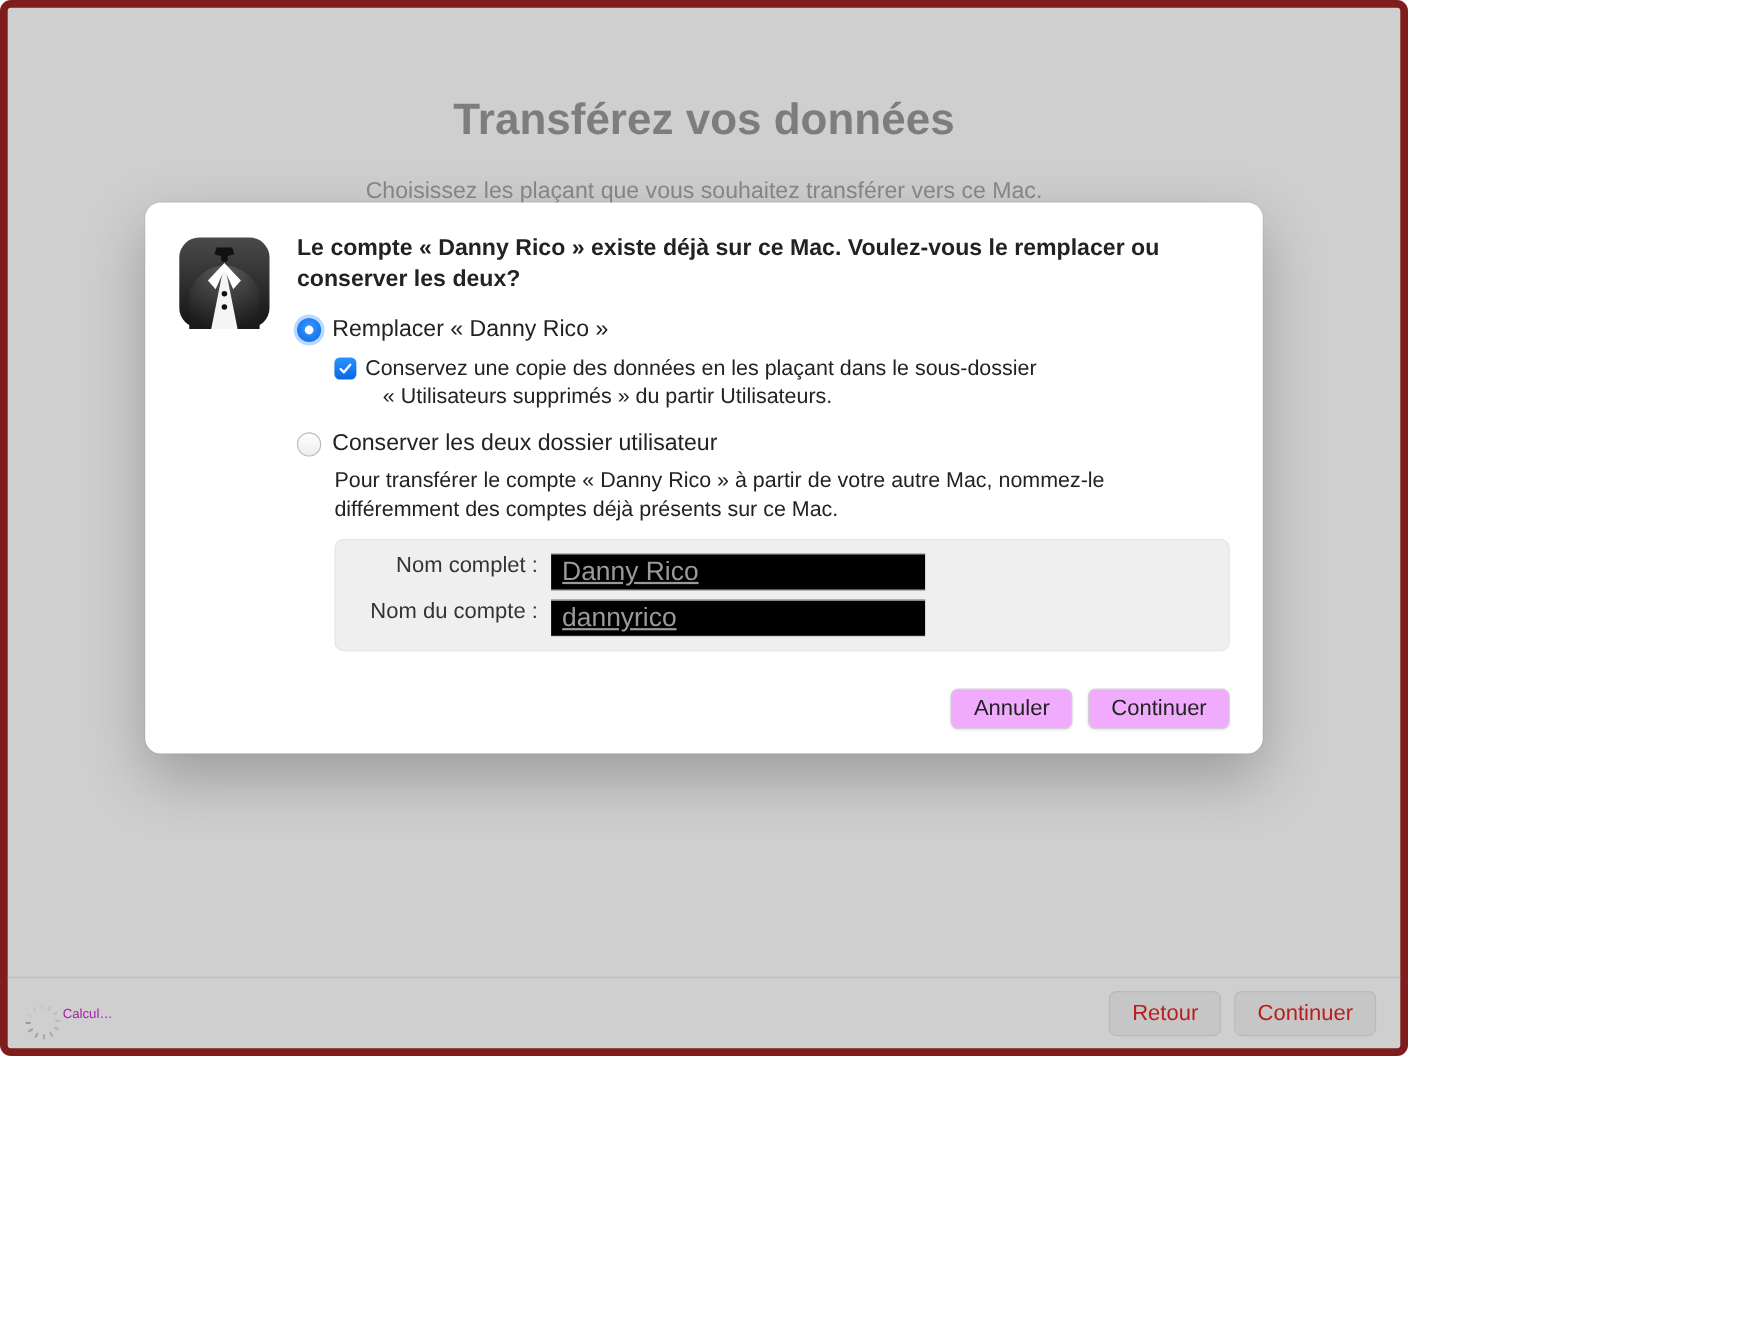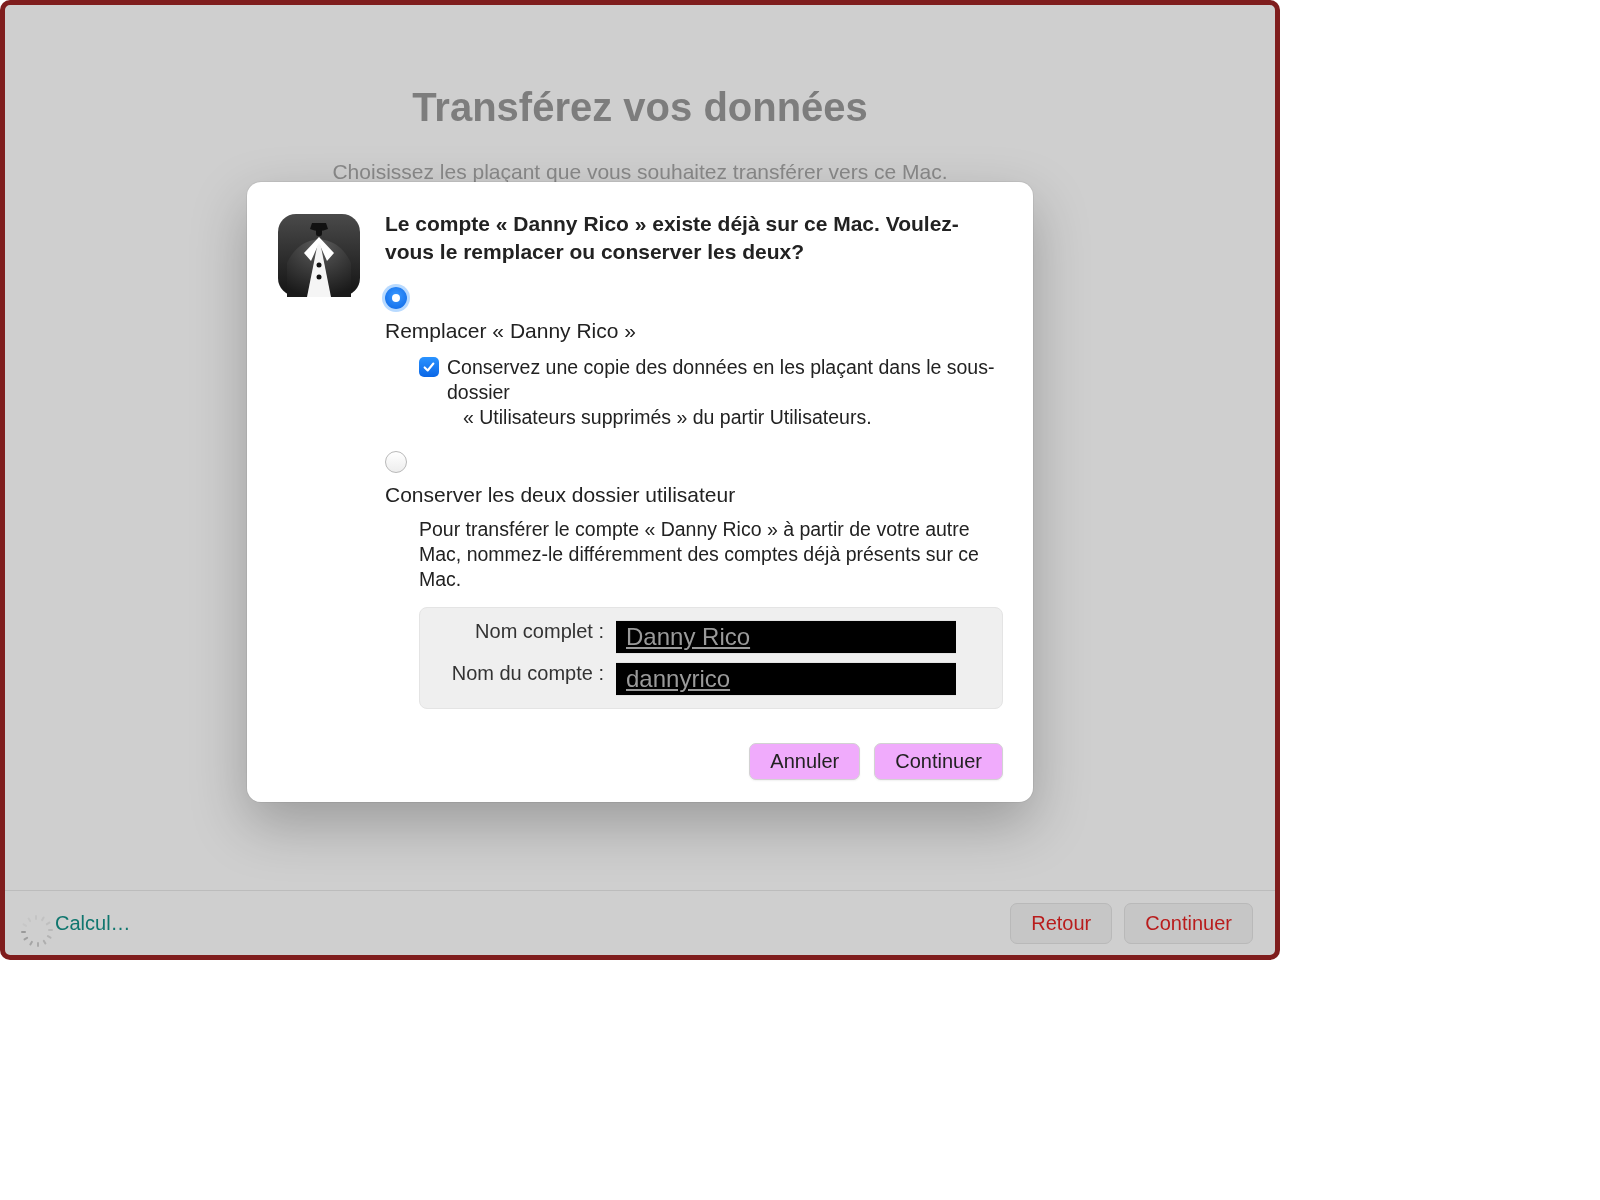--- a/index.html
+++ b/index.html
@@ -12,21 +12,21 @@
       width: 1280px;
       height: 960px;
       overflow: hidden;
     }
     .window {
       width: 100%;
       height: 100%;
       background: #cfcfcf;
       border-radius: 10px;
       position: relative;
-      border: 5px solid #7f1d1d;
+      border: 7px solid #7f1d1d;
     }
     .backdrop {
       position: absolute;
       inset: 0;
     }
     .title-area {
       text-align: center;
       padding-top: 80px;
     }
     .big-title {
@@ -48,22 +48,22 @@
       border-top: 1px solid #bcbcbc;
       display: flex;
       align-items: center;
       justify-content: space-between;
       padding: 0 22px;
     }
     .footer-left {
       display: flex;
       align-items: center;
       gap: 10px;
-      color: #0f766e;
-      font-size: 20px;
+      color: #a21caf;
+      font-size: 12px;
       text-align: right;
     }
     .spinner {
       width: 18px;
       height: 18px;
       position: relative;
       opacity: 0.5;
     }
     .spinner span {
       position: absolute;
@@ -85,21 +85,21 @@
       border-radius: 7px;
       padding: 8px 20px;
       font-size: 20px;
       color: #b91c1c;
     }
     .sheet {
       position: absolute;
       left: 50%;
       top: 177px;
       transform: translateX(-50%);
-      width: 786px;
+      width: 1016px;
       background: #fff;
       border-radius: 14px;
       box-shadow: 0 22px 55px rgba(0,0,0,0.25), 0 0 0 1px rgba(0,0,0,0.05);
       padding: 28px 30px 22px 30px;
       display: flex;
       gap: 24px;
     }
     .sheet-icon {
       width: 84px;
       height: 84px;
@@ -113,21 +113,20 @@
     .sheet-heading {
       font-size: 21px;
       font-weight: 700;
       line-height: 1.35;
     }
     .option {
       display: flex;
       align-items: flex-start;
       gap: 10px;
       margin-top: 18px;
-      flex-direction: column;
     }
     .radio {
       width: 22px;
       height: 22px;
       border-radius: 50%;
       border: 1px solid #b9b9b9;
       background: linear-gradient(#fff,#ededed);
       display: flex;
       align-items: center;
       justify-content: center;

